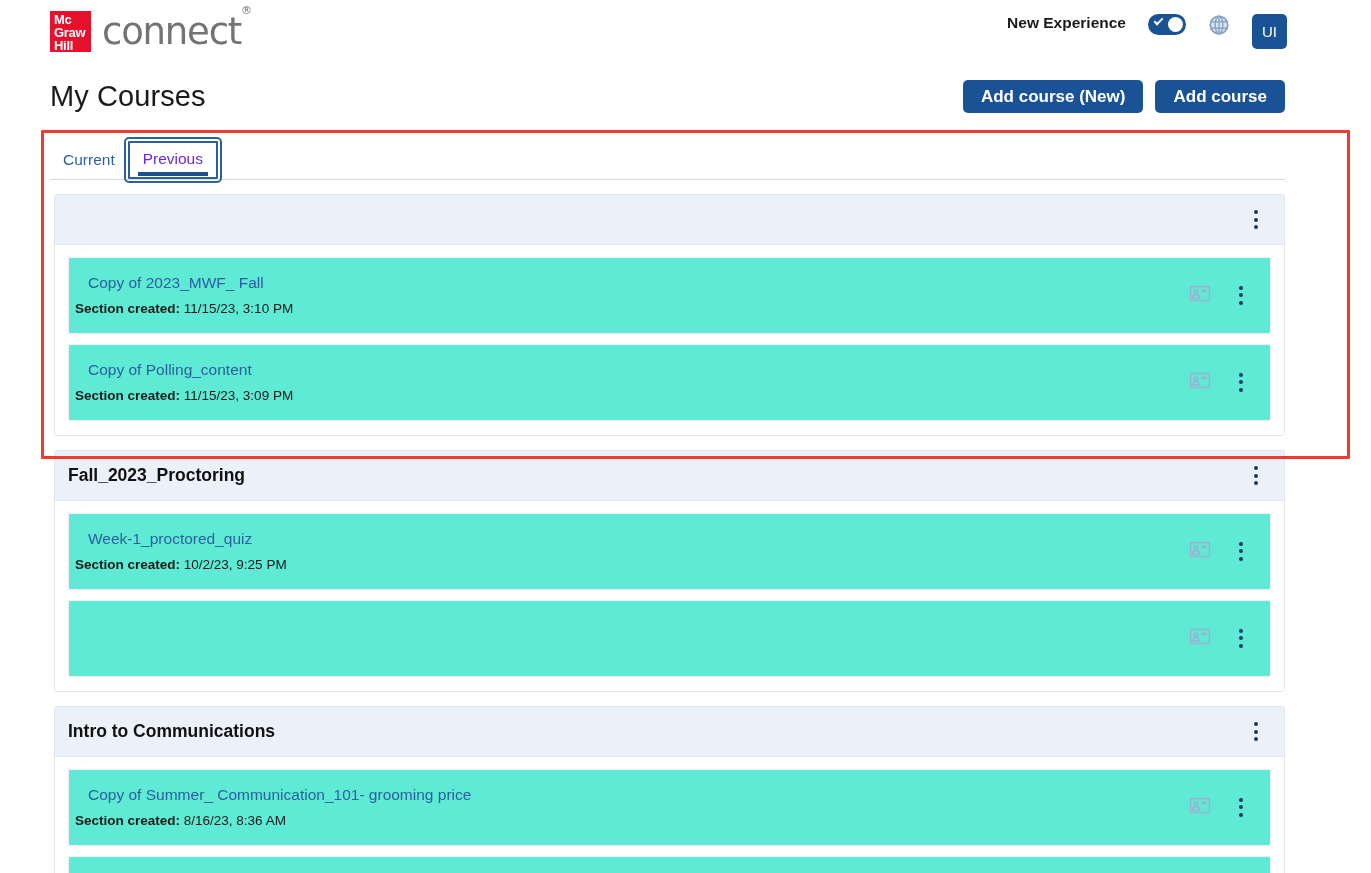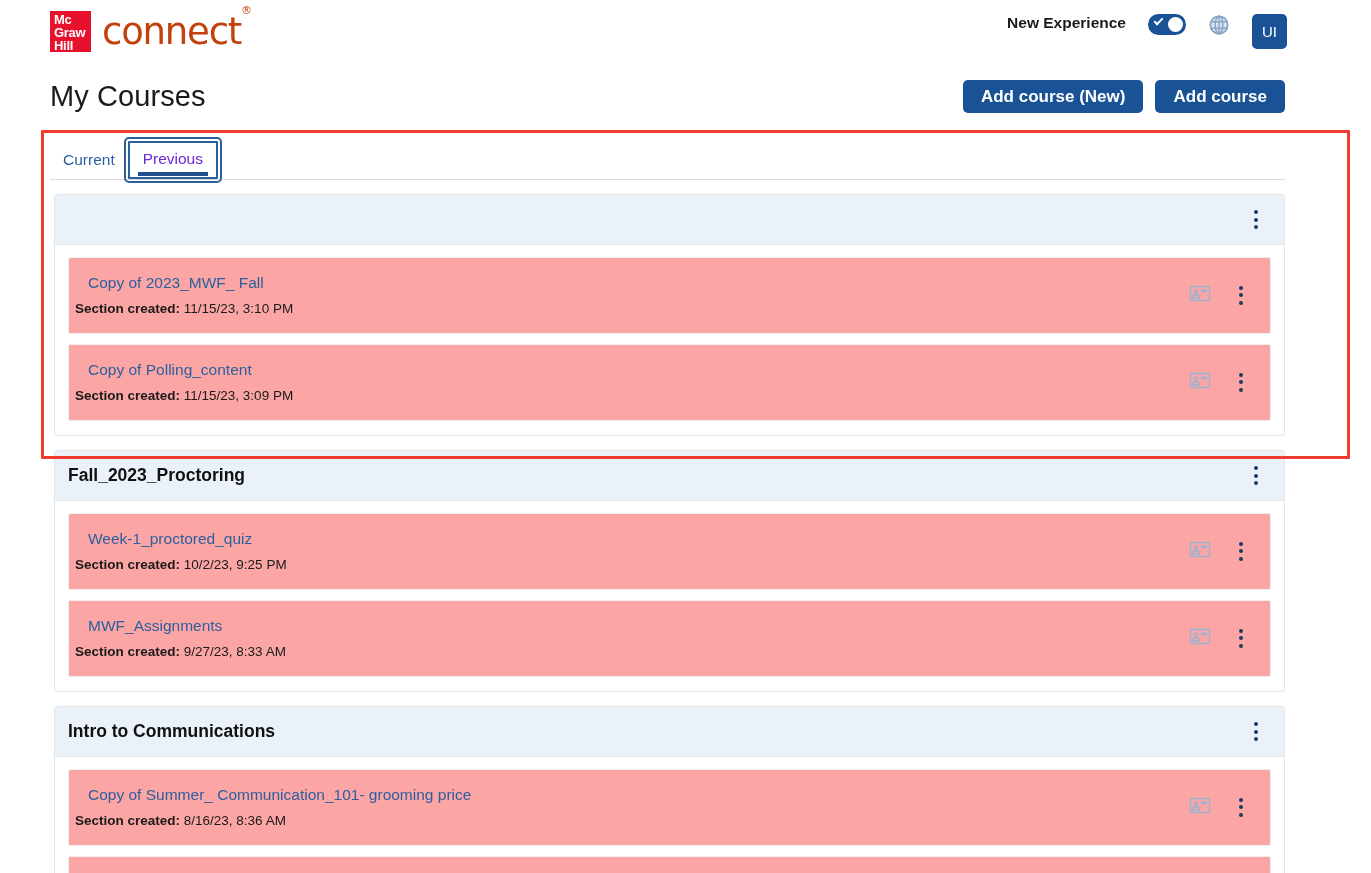--- a/index.html
+++ b/index.html
@@ -31,21 +31,21 @@
     line-height: 13px;
     letter-spacing: -0.3px;
     padding: 2px 0 0 4px;
     display: flex; flex-direction: column; justify-content: center;
     font-family: "Liberation Sans", sans-serif;
   }
   .connect-word {
     font-size: 37px;
     letter-spacing: -1.2px;
     font-weight: 400;
-    color: #c2410c;
+    color: #737373;
     position: relative;
     font-family: "DejaVu Sans", sans-serif;
   }
   .connect-word sup { font-size: 11px; top: -16px; position: relative; }
 
   .topbar-right {
     margin-left: auto;
     display: flex;
     gap: 22px;
   }
@@ -158,21 +158,21 @@
     align-items: center; justify-content: center;
     gap: 3.5px;
     cursor: pointer;
   }
   .kebab i { width: 4px; height: 4px; border-radius: 50%; background: #1a3a64; display: block; }
 
   .card-body { padding: 12px 13px 14px 13px; }
   .section-row {
     border: 1px solid #edeff1;
     border-radius: 2px;
-    background: #fca5a5;
+    background: #5eead4;
     display: flex; align-items: center;
     padding: 13px 10px 14px 19px;
     margin-bottom: 10px;
     min-height: 77px;
   }
   .section-row:last-child { margin-bottom: 0; }
   .section-texts { display: flex; flex-direction: column; gap: 9px; }
   .section-link {
     font-size: 15.5px; color: #2c5f9e; text-decoration: none; cursor: pointer;
   }
@@ -339,27 +339,20 @@
           </span>
           <div class="kebab small">
               <i></i>
               <i></i>
               <i></i>
             </div>
         </div>
       </div>
 
       <div class="section-row">
-        <div class="section-texts">
-          <a class="section-link">MWF_Assignments</a>
-          <div class="section-meta">
-            <b>Section created:</b>
-            <span>9/27/23, 8:33 AM</span>
-          </div>
-        </div>
         <div class="row-actions">
           <span class="pres-icon">
             <svg viewBox="0 0 24 24" width="24" height="24" fill="none" stroke="#9bb3d1" stroke-width="1.5">
               <rect x="2.5" y="3.5" width="19" height="14" rx="1.5"></rect>
               <rect x="13" y="6.5" width="6" height="2.6" fill="#9bb3d1" stroke="none"></rect>
               <circle cx="8" cy="9" r="1.7"></circle>
               <path d="M4.8 15c0-2 1.5-3.4 3.2-3.4S11.2 13 11.2 15z"></path>
             </svg>
           </span>
           <div class="kebab small">

